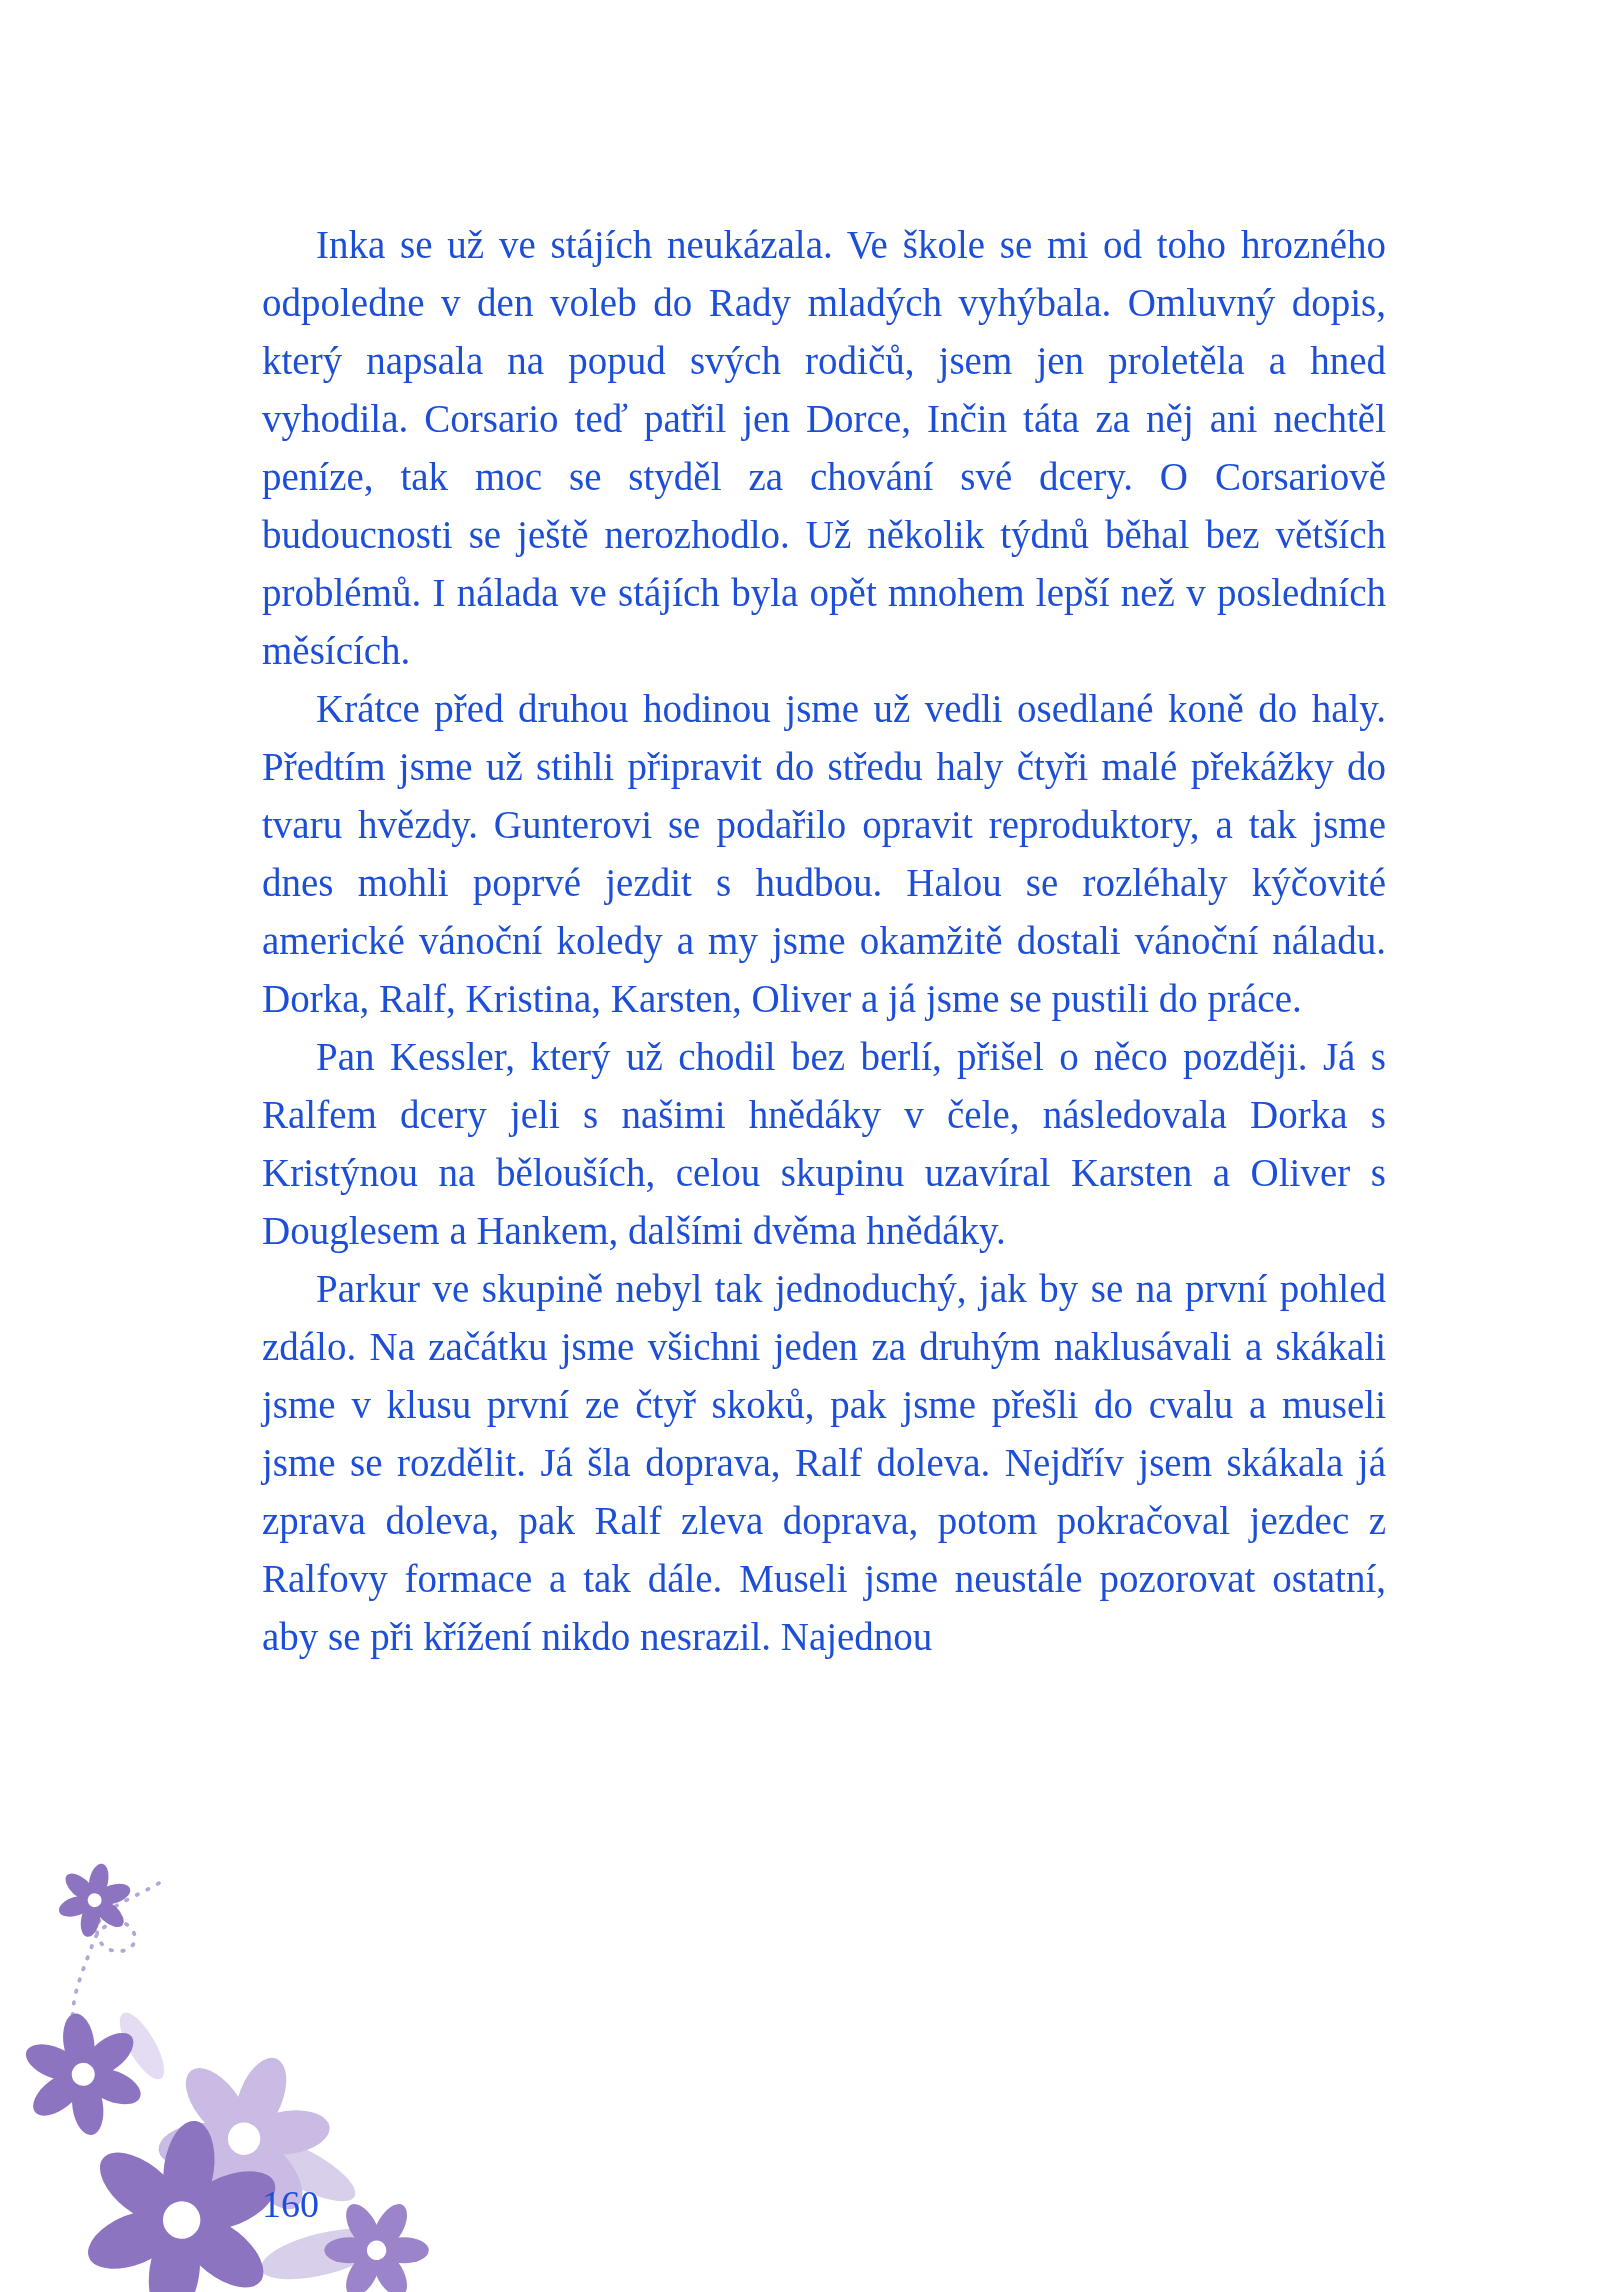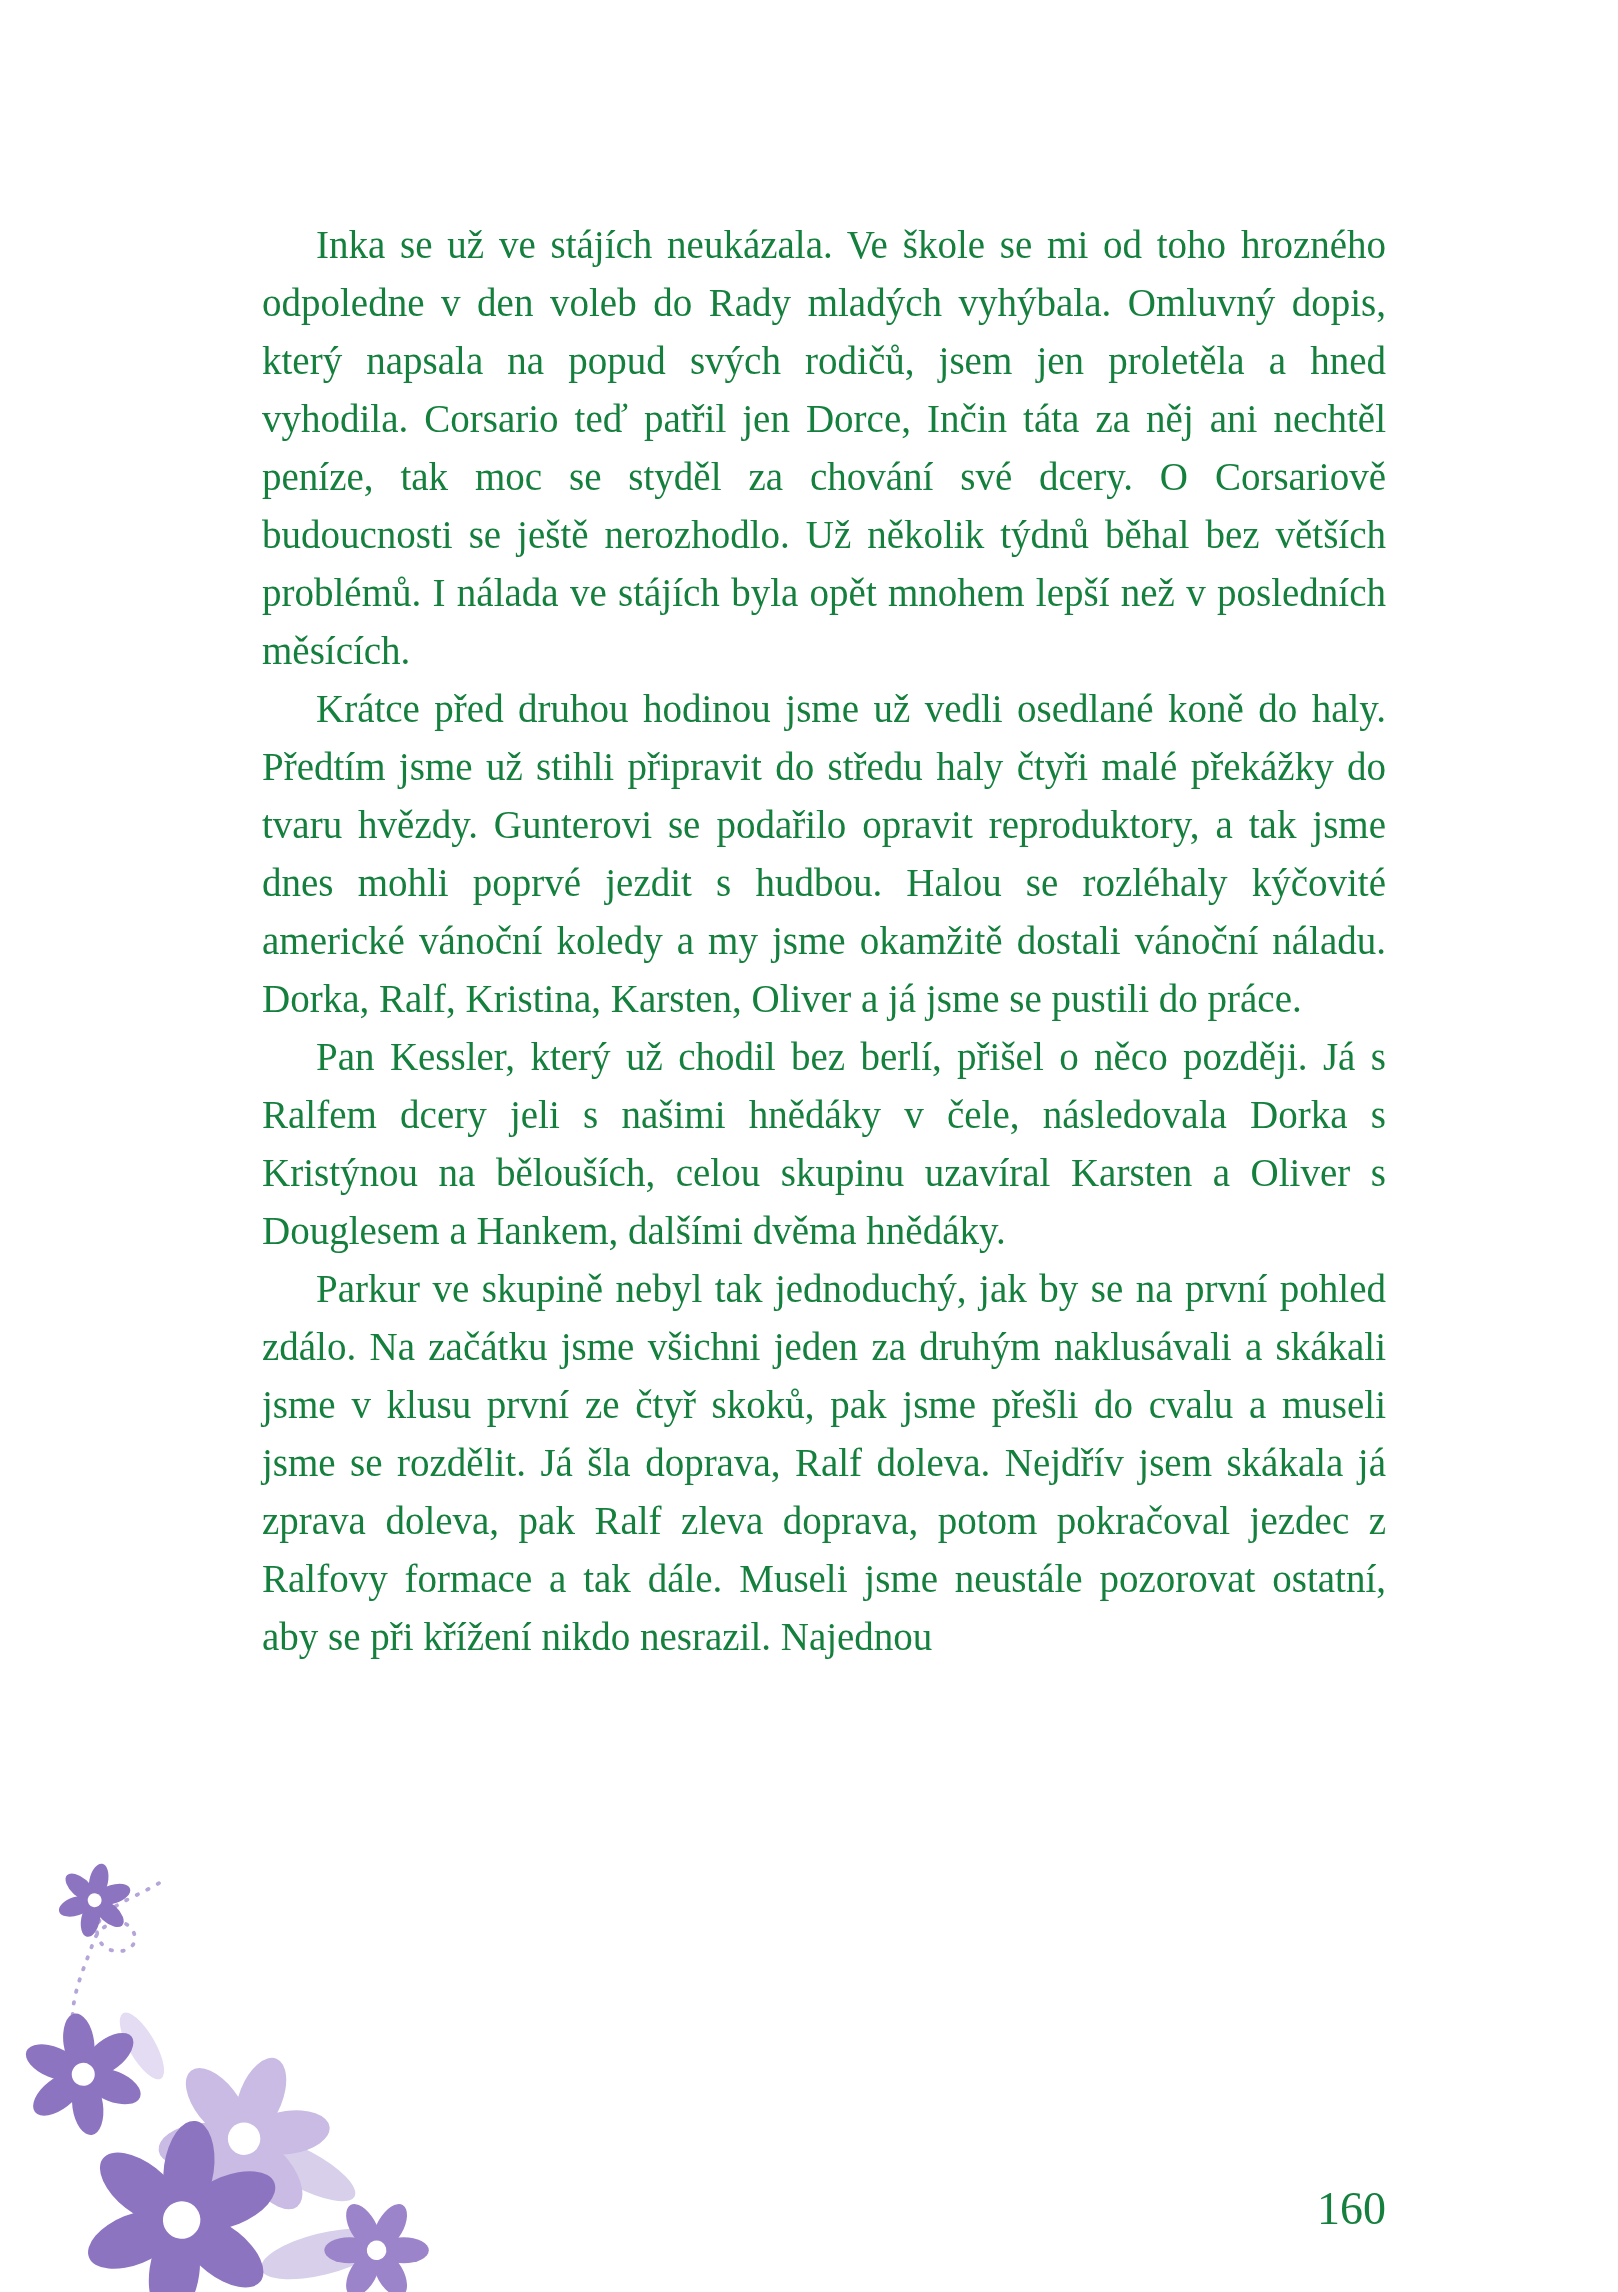--- a/index.html
+++ b/index.html
@@ -8,43 +8,43 @@
     padding: 0;
     background: #ffffff;
   }
   .page {
     position: relative;
     width: 1618px;
     height: 2292px;
     background: #ffffff;
     overflow: hidden;
     font-family: "Liberation Serif", "DejaVu Serif", serif;
-    color: #15803d;
+    color: #1d4ed8;
   }
   .text-block {
     position: absolute;
     left: 262px;
     top: 216px;
     width: 1124px;
     font-size: 39px;
     line-height: 58px;
     text-align: justify;
     text-justify: inter-word;
   }
   .text-block p {
     margin: 0;
     text-indent: 54px;
   }
   .page-number {
     position: absolute;
     left: 262px;
     top: 2182px;
     width: 1124px;
-    text-align: right;
-    font-size: 46px;
+    text-align: left;
+    font-size: 38px;
   }
   .deco {
     position: absolute;
     left: 0;
     bottom: 0;
   }
 </style>
 </head>
 <body>
 

